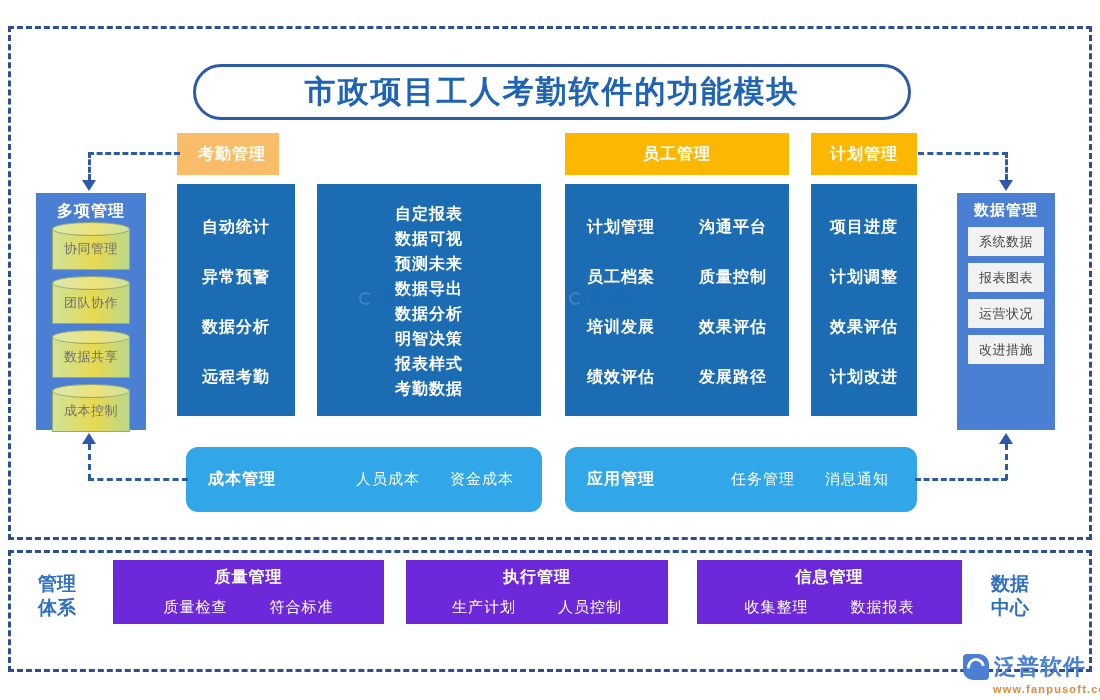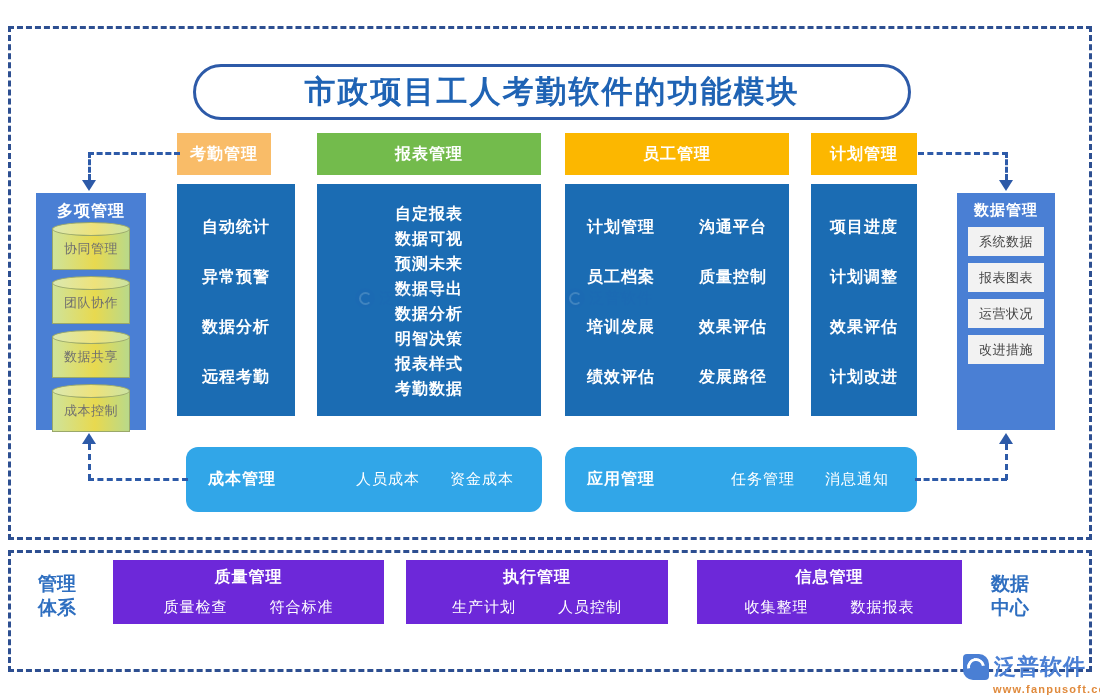--- a/index.html
+++ b/index.html
@@ -29,21 +29,21 @@
   .title-box span{
     color:#1f63b4;font-size:31px;font-weight:bold;letter-spacing:2px;
   }
 
   
   .tab{
     position:absolute;top:133px;height:42px;
     display:flex;align-items:center;justify-content:center;
     color:#ffffff;font-size:16px;font-weight:bold;letter-spacing:1px;
   }
-  .tab.t0{left:177px;width:94px;background:#f7b martyr;}
+  .tab.t0{left:177px;width:94px;background:#f7b martyr;padding-left:8px;}
   .tab.t0{background:#f9bc68;}
   .tab.t1{left:317px;width:224px;background:#6cb martyr;}
   .tab.t1{background:#73bb4c;}
   .tab.t2{left:565px;width:224px;background:#fcb700;}
   .tab.t3{left:811px;width:106px;background:#fcb700;}
 
   
   .panel{
     position:absolute;top:184px;background:#1b6cb3;
     display:flex;box-sizing:border-box;padding:18px 0 14px 0;
@@ -184,23 +184,20 @@
 
   <div class="frame-top"></div>
   <div class="frame-bottom"></div>
 
   <div class="title-box">
     <span>市政项目工人考勤软件的功能模块</span>
   </div>
 
   <div class="tab t0">
     <span>考勤管理</span>
-  </div>
-  <div class="tab t1">
-    <span>报表管理</span>
   </div>
   <div class="tab t2">
     <span>员工管理</span>
   </div>
   <div class="tab t3">
     <span>计划管理</span>
   </div>
 
   <div class="panel p0">
     <div class="pcol">

